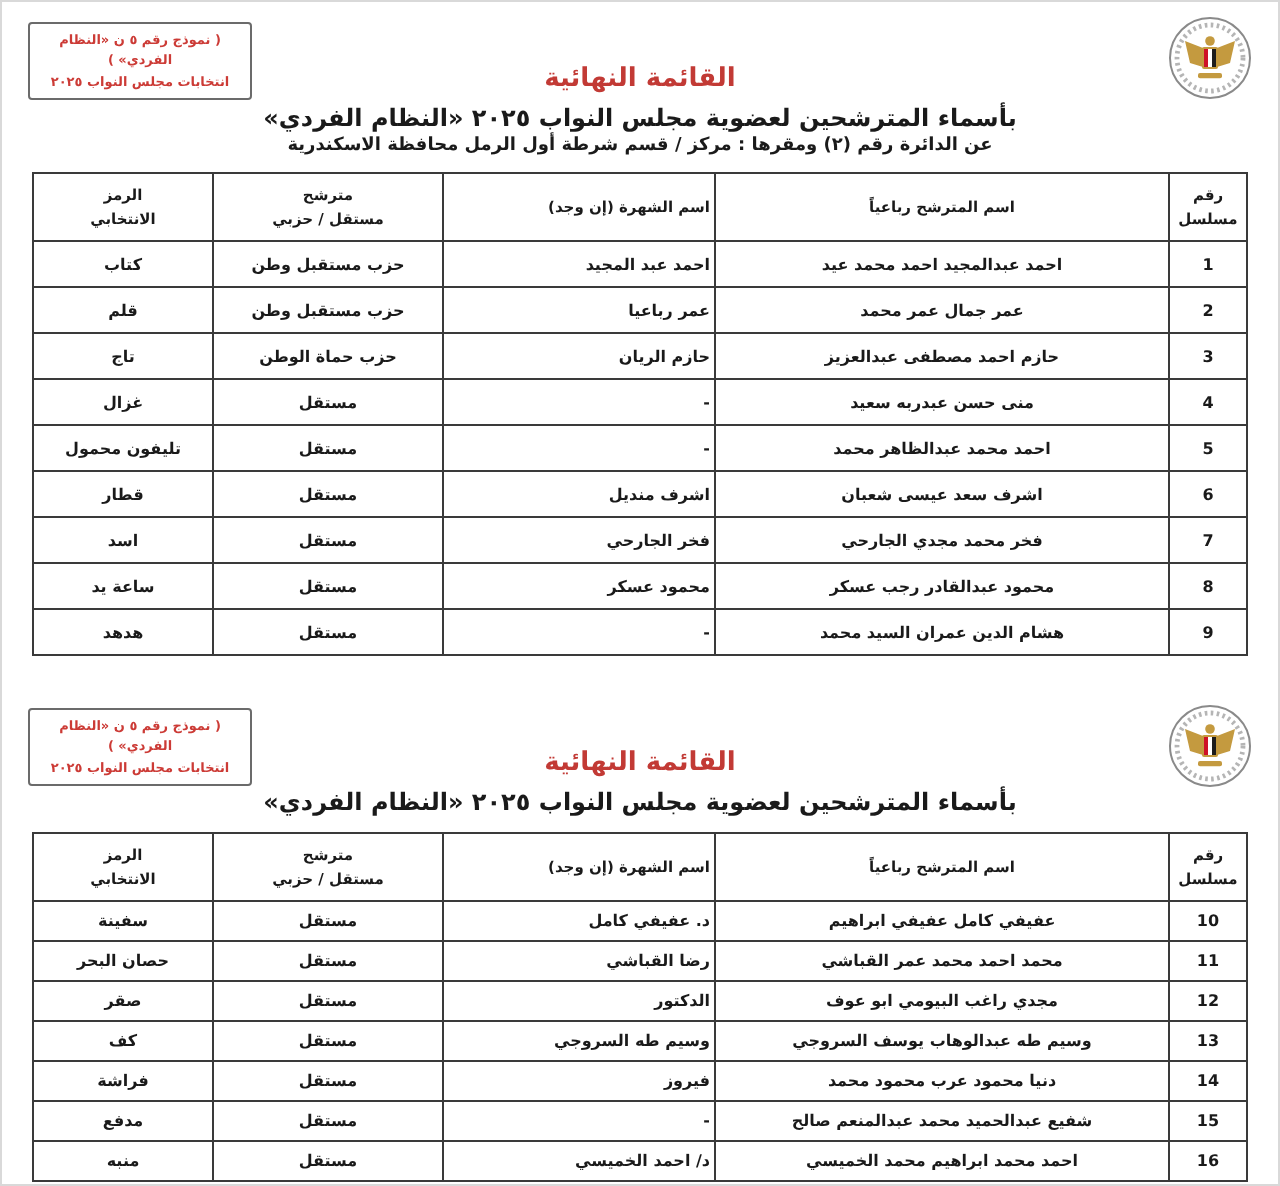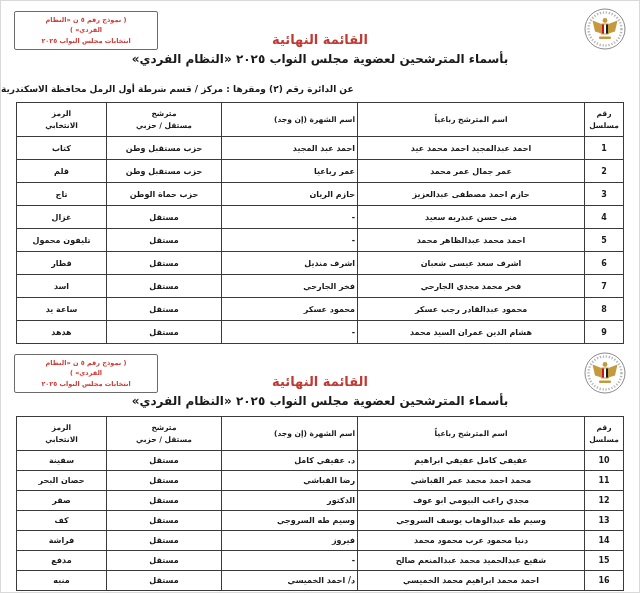--- a/index.html
+++ b/index.html
@@ -9,35 +9,35 @@
     font-family:"DejaVu Sans","Liberation Sans",sans-serif;
     color:#1a1a1a;
   }
   .page{position:relative;}
   #p1{height:346px;}
   #p2{height:247px;}
 
   .stamp{
     position:absolute;left:13px;top:10px;width:106px;
     border:1px solid #6b6b6b;border-radius:2px;
-    padding:3px 18px;text-align:center;direction:rtl;background:#fff;
+    padding:3px 2px;text-align:center;direction:rtl;background:#fff;
   }
   #p2 .stamp{top:7px;}
   .stamp-line{font-size:6.5px;font-weight:bold;color:var(--stamp-red,#cc3b36);line-height:1.6;}
 
   .emblem{position:absolute;right:12px;top:6px;width:44px;height:44px;}
   #p2 .emblem{top:4px;}
 
   .title{
     text-align:center;font-weight:bold;font-size:13px;
     color:var(--accent-red,#c23a35);padding-top:31px;direction:rtl;
   }
   #p2 .title{padding-top:27px;}
   .subtitle{text-align:center;font-weight:bold;font-size:12px;margin-top:5px;direction:rtl;}
-  .district{text-align:left;font-weight:bold;font-size:9px;margin-top:18px;direction:rtl;}
+  .district{text-align:center;font-weight:bold;font-size:9px;margin-top:2px;direction:rtl;}
 
   table{border-collapse:collapse;margin:8px auto 0;direction:rtl;table-layout:fixed;}
   th,td{border:1px solid #3a3a3a;text-align:center;vertical-align:middle;
         font-weight:bold;padding:0 2px;overflow:hidden;}
   th{font-size:7.5px;height:33px;white-space:pre-line;line-height:1.55;}
   td{font-size:8px;}
   #p1 td{height:22px;}
   #p2 td{height:19px;}
   .c-serial{width:34px;}
   .c-name{width:222px;}

